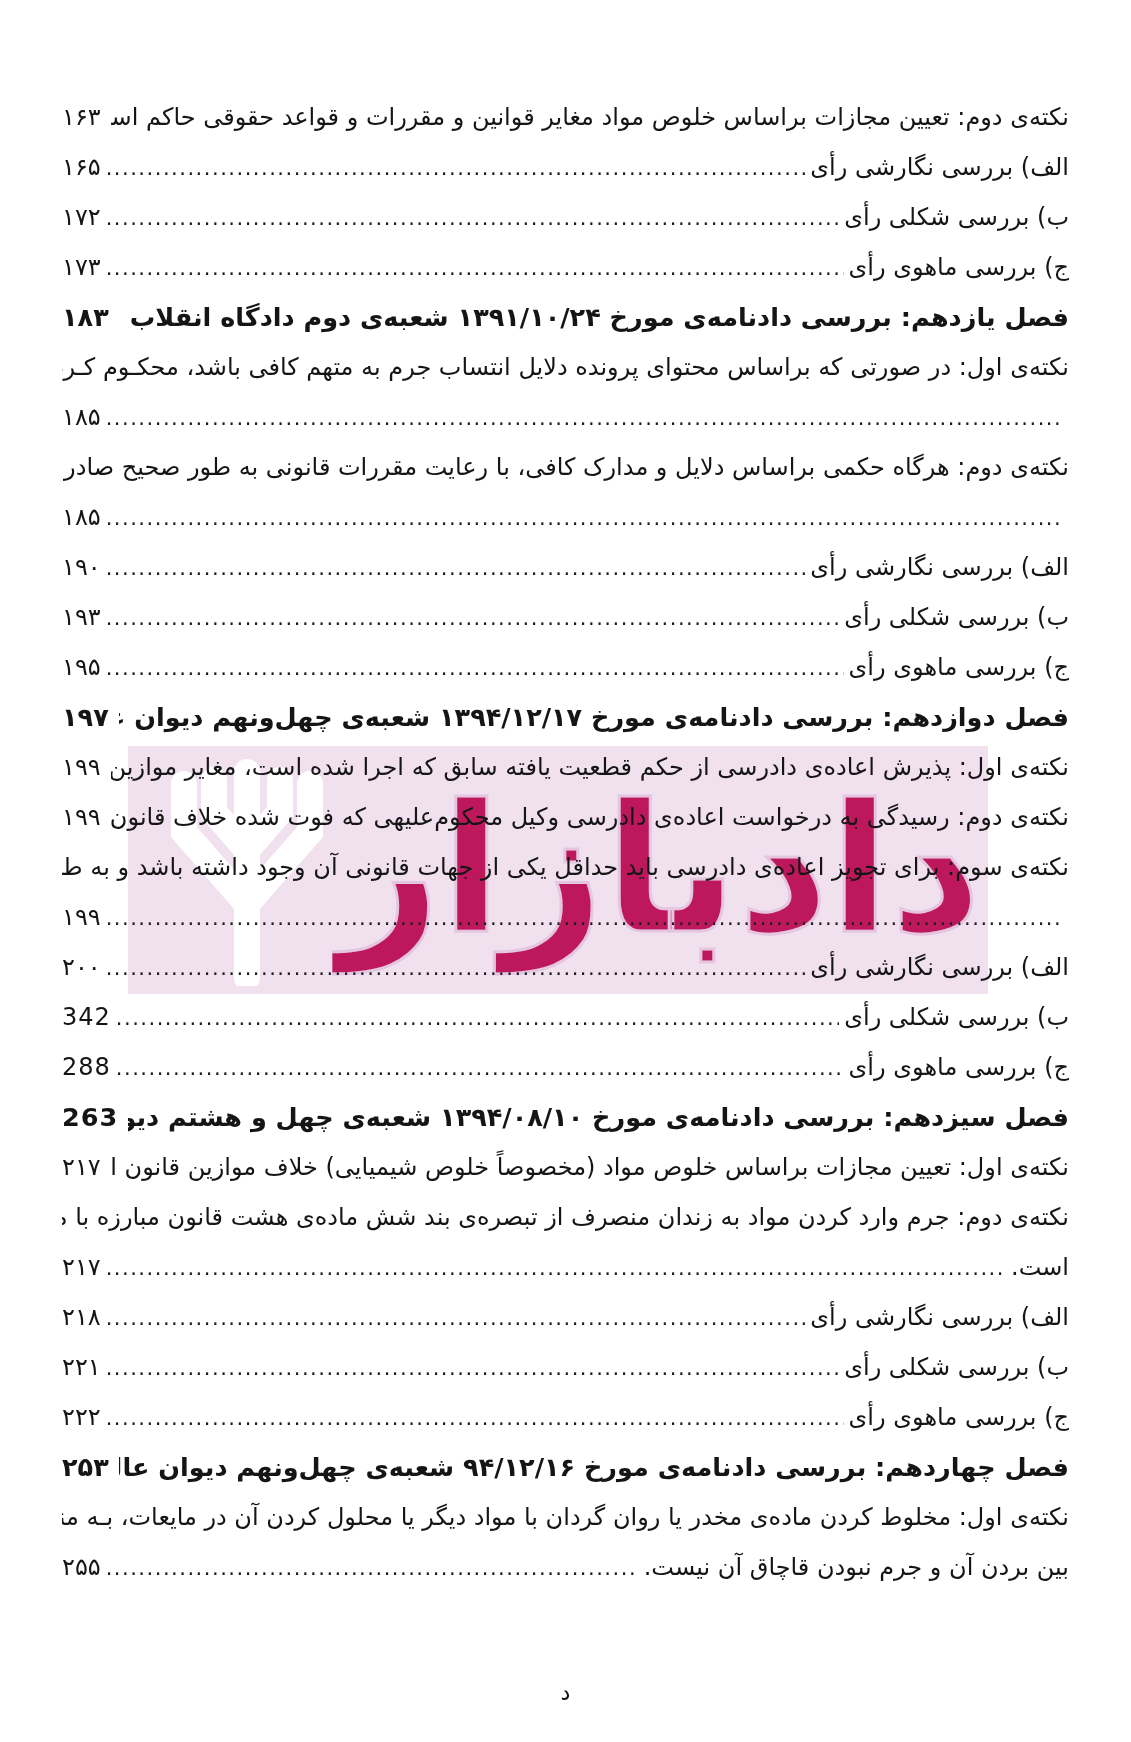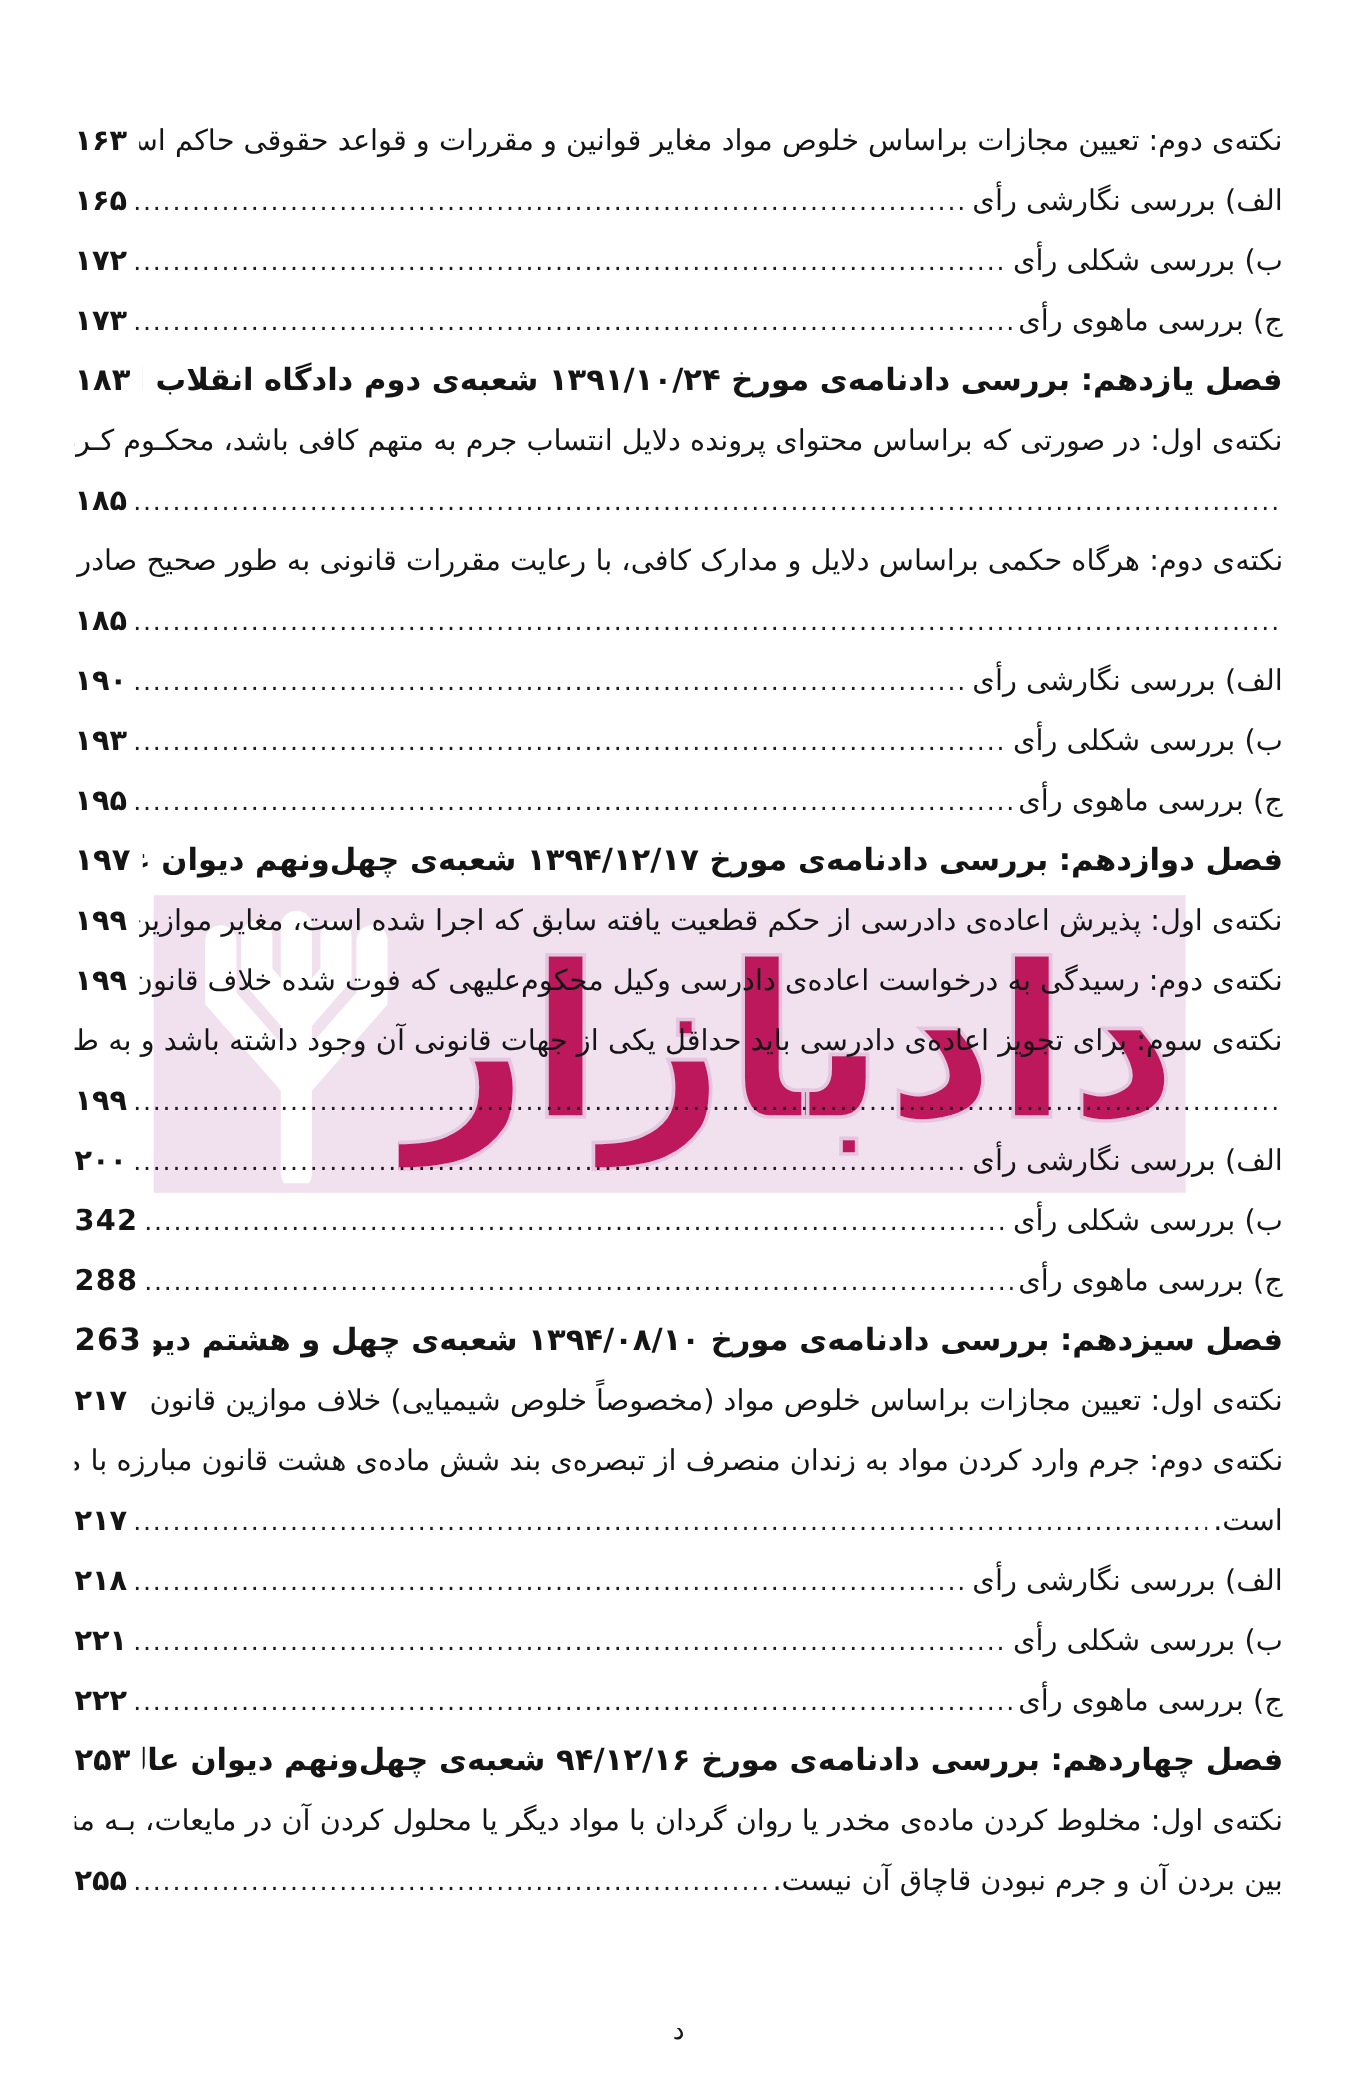--- a/index.html
+++ b/index.html
@@ -61,21 +61,21 @@
     min-width:0;
     overflow:hidden;
     direction:ltr;
     text-align:left;
     font-weight:normal;
     font-size:21px;
     letter-spacing:1.5px;
     color:#1c1c1c;
     margin:0 5px;
   }
-  .row .p{flex:0 0 auto;letter-spacing:1px;font-weight:bold;}
+  .row .p{flex:0 0 auto;letter-spacing:1px;}
   
   .footer{
     position:absolute;
     left:0;right:0;top:1680px;
     text-align:center;
     font-size:22px;
     color:#151515;
     z-index:1;
   }
 </style>

